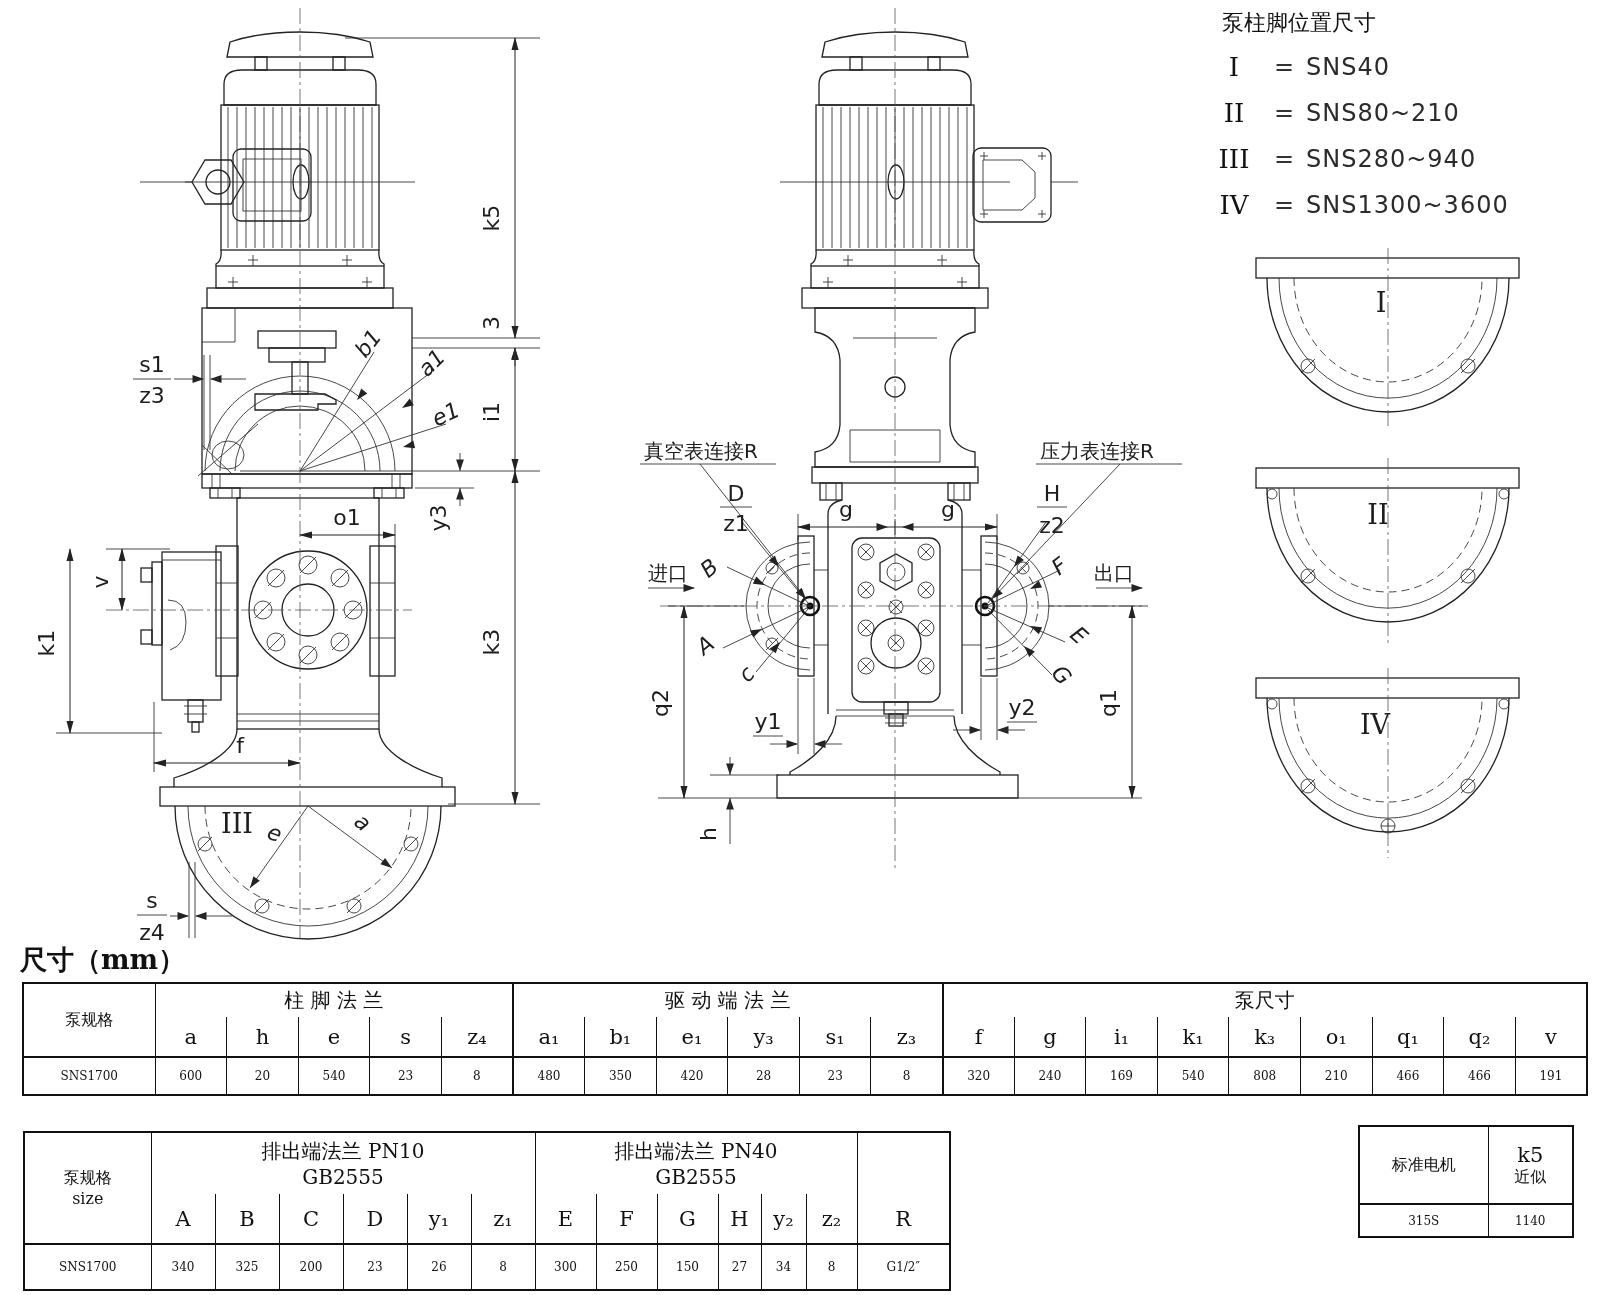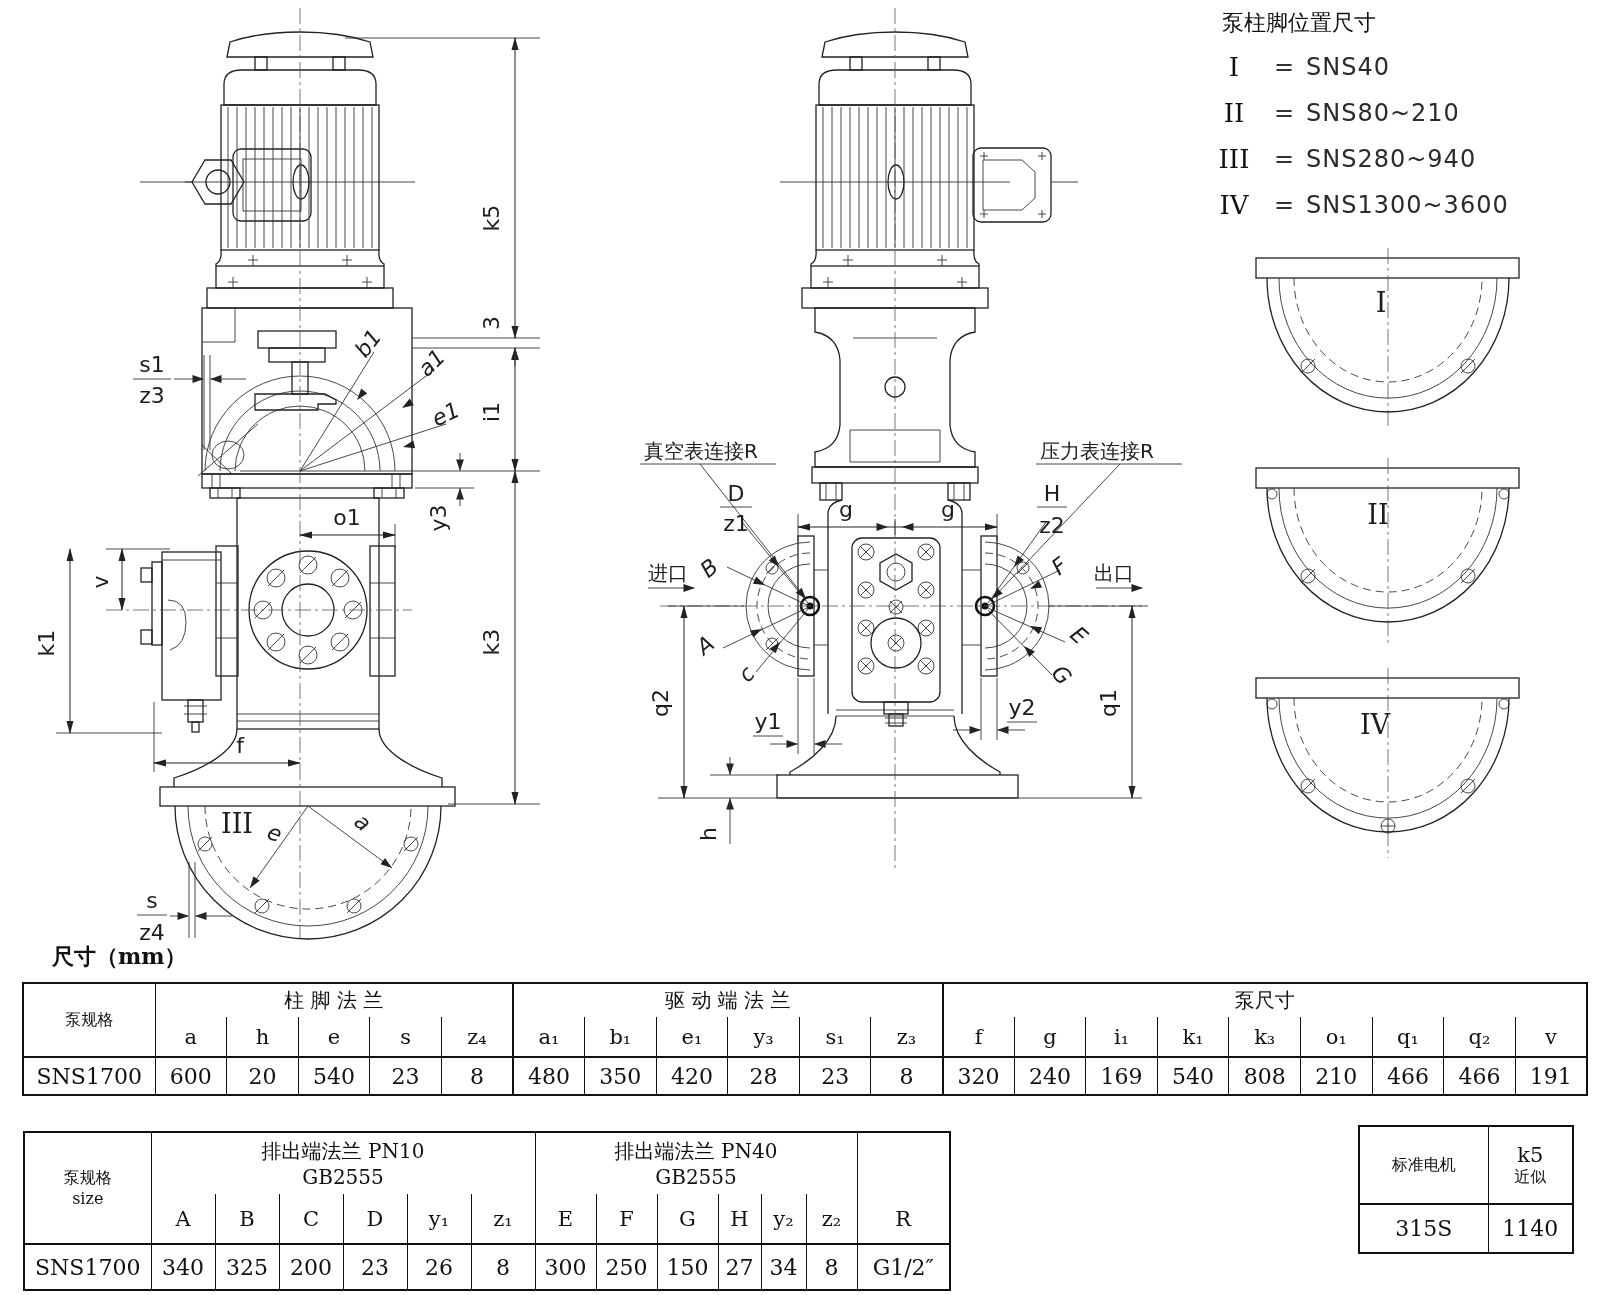--- a/index.html
+++ b/index.html
@@ -21,28 +21,28 @@
   .mid{text-anchor:middle;}
   
   #legend{left:1206px;top:8px;width:396px;}
   #legend .lg-title{font-size:22px;margin:0 0 14px 16px;}
   #legend .lg-row{display:grid;grid-template-columns:56px 44px auto;align-items:center;margin-bottom:16px;}
   #legend .lg-num{font-family:"DejaVu Serif","Liberation Serif",serif;font-size:26px;text-align:center;}
   #legend .lg-eq{font-size:24px;color:#333;text-align:center;}
   #legend .lg-val{font-size:24px;letter-spacing:1px;color:#2b2b2b;}
   
   .hd{left:20px;top:942px;font-family:"DejaVu Serif","Liberation Serif",serif;
-      font-size:22px;font-weight:bold;margin-left:32px;}
+      font-size:27px;font-weight:bold;}
   table{border-collapse:collapse;table-layout:fixed;
         font-family:"DejaVu Serif","Liberation Serif",serif;}
   td{border:1.4px solid #111;text-align:center;vertical-align:middle;padding:0;overflow:hidden;}
   .t-outer{border:2.2px solid #111;}
   .grp{font-size:20px;border-bottom:none;}
   .lets{font-size:21px;border-top:none;}
-  .dat{font-size:22px;border-top:2.6px solid #111;}
+  .dat{font-size:12px;border-top:2.6px solid #111;}
   .thickL{border-left:2.4px solid #111;margin-left:40px;}
   .name{font-size:16px;}
   #table1{left:22px;top:982px;}
   #table2{left:23px;top:1131px;}
   #table3{left:1358px;top:1125px;padding-left:20px;}
 </style>
 </head>
 <body>
 
 <svg class="abs" style="left:0;top:0" width="1606" height="942" viewBox="0 0 1606 942">
@@ -587,18 +587,18 @@
       <col style="width:85px">
     </colgroup>
   <tbody>
       <tr style="height:78px">
     <td class="name">标准电机</td>
     <td>
       <div class="lets" style="border:none">k5</div>
       <div class="name">近似</div>
     </td>
   </tr>
-  <tr style="height:49px">
+  <tr style="height:33px">
     <td class="dat">315S</td>
     <td class="dat">1140</td>
   </tr>
 </tbody>
   </table>
 
 </body></html>

